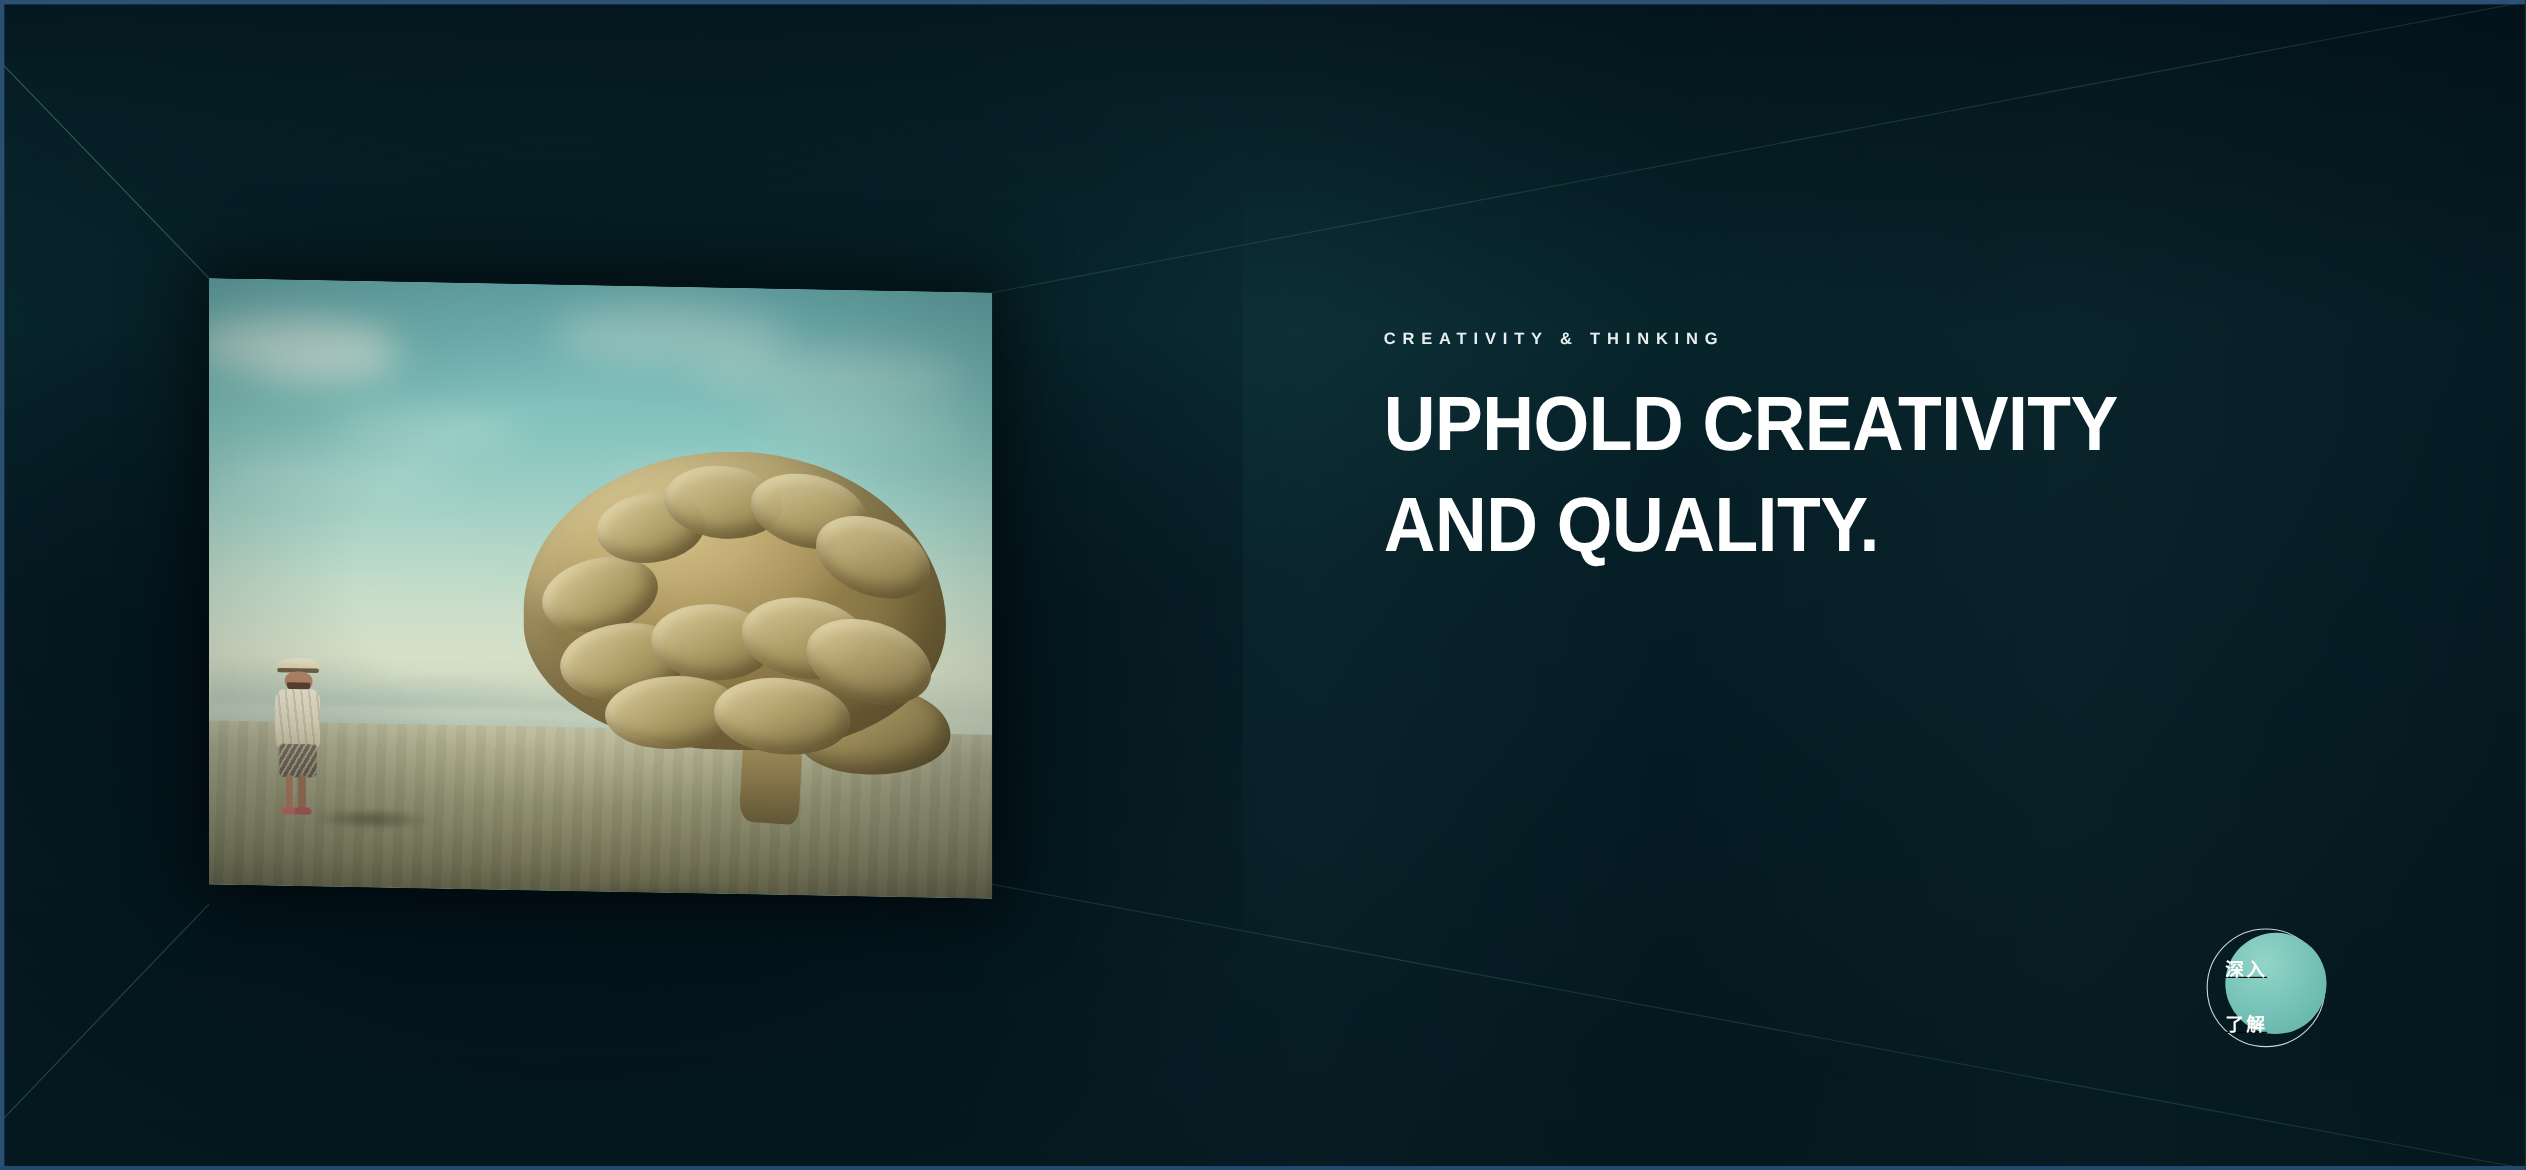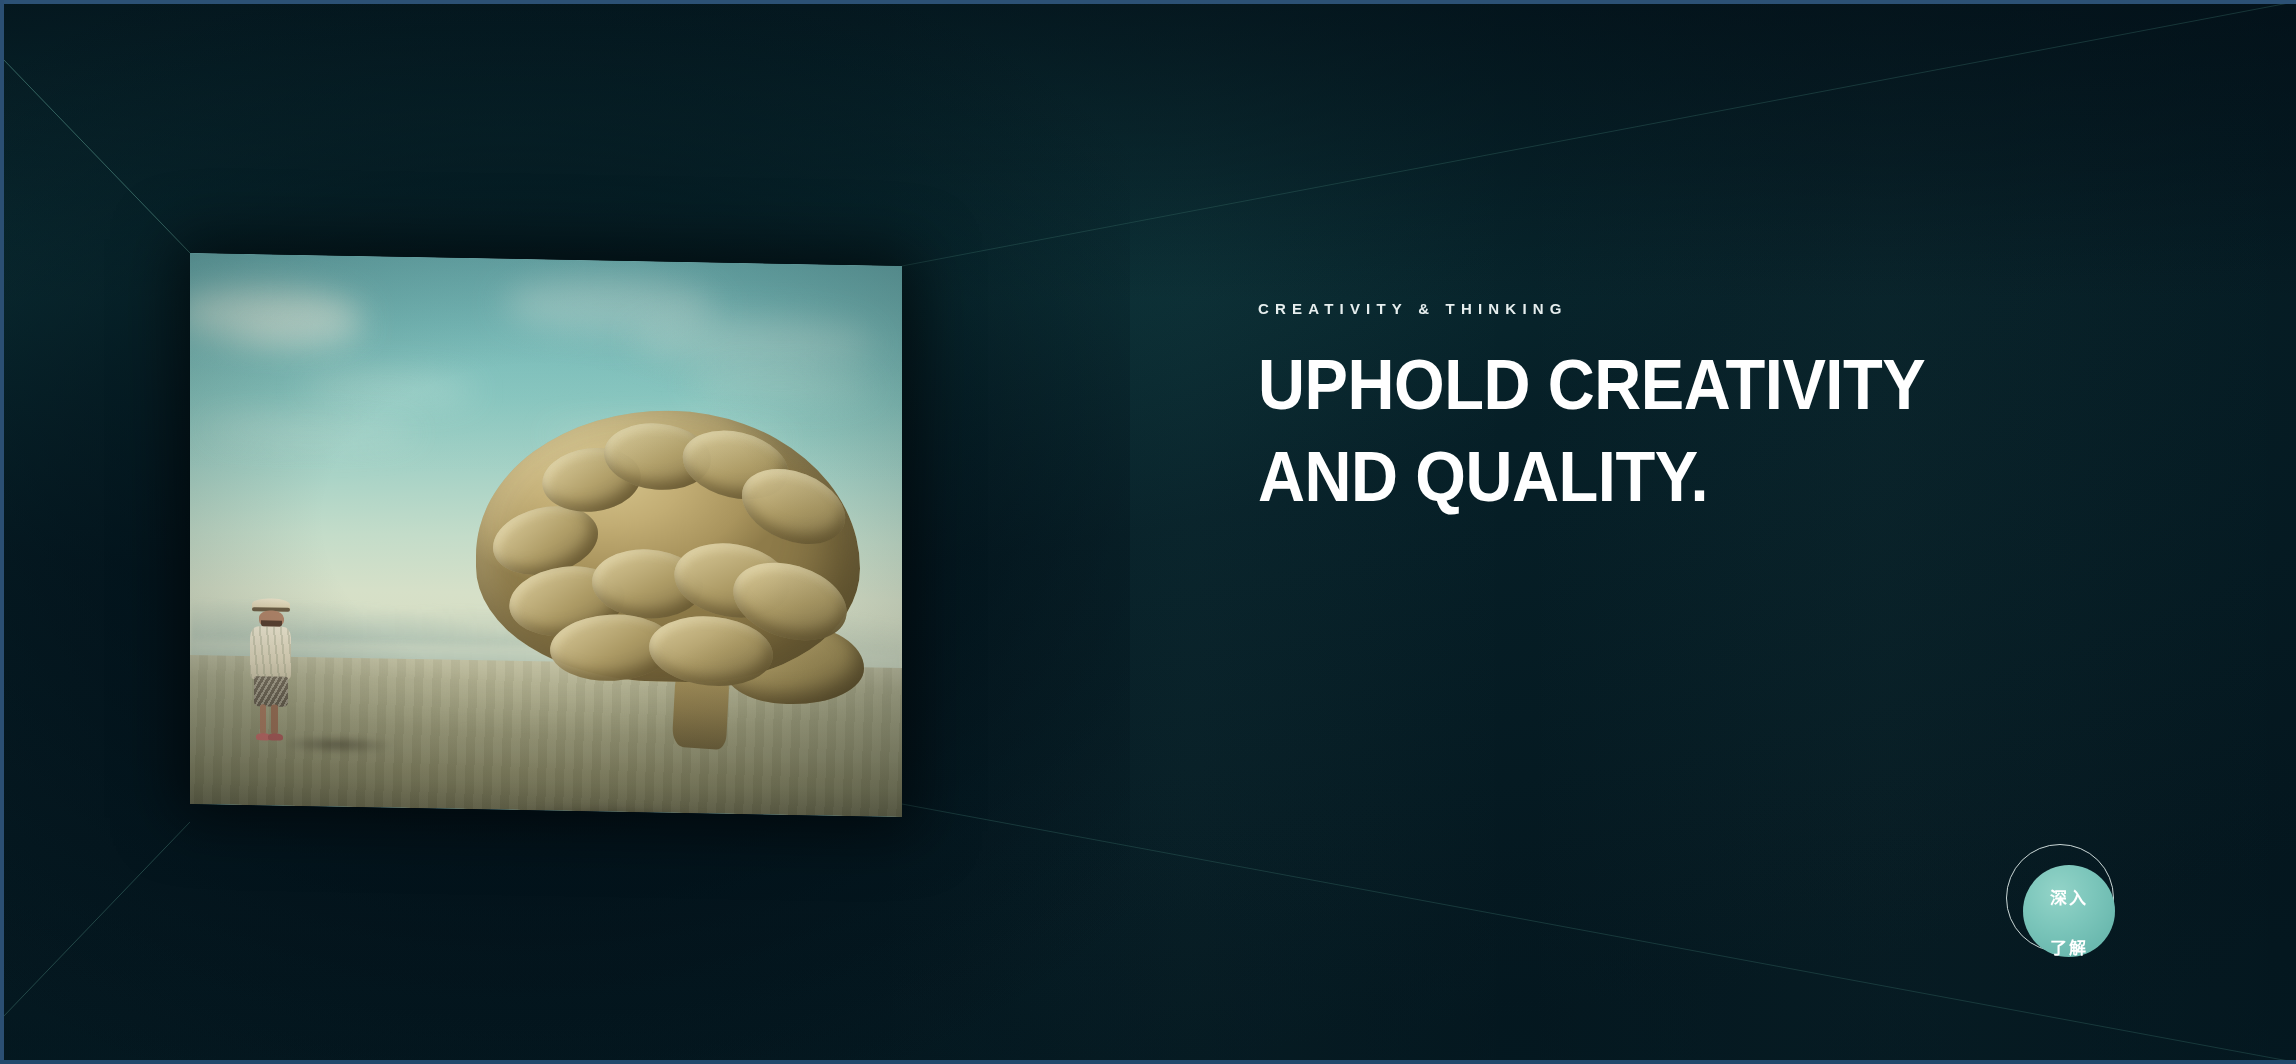--- a/index.html
+++ b/index.html
@@ -270,24 +270,24 @@
     left:2006px; top:844px;
     width:122px; height:122px;
     z-index:30;
   }
   .cta-ring {
     position:absolute; left:0; top:0; width:108px; height:108px;
     border:1.5px solid rgba(236,248,246,.85);
     border-radius:50%;
   }
   .cta-disc {
-    position:absolute; left:17px; top:21px; width:92px; height:92px;
+    position:absolute; left:17px; top:4px; width:92px; height:92px;
     border-radius:50%;
     background:radial-gradient(70% 70% at 38% 30%, #93d4c8 0%, #7cc6bb 55%, #6bb9af 100%);
-    display:flex; align-items:center; justify-content:center;
+    display:flex; align-items:center; text-decoration:underline;
   }
   .cta-label {
     color:#ffffff;
     font-size:17px;
     font-weight:bold;
     line-height:25px;
     text-align:center;
     letter-spacing:2px;
     white-space:pre-line;
   }

